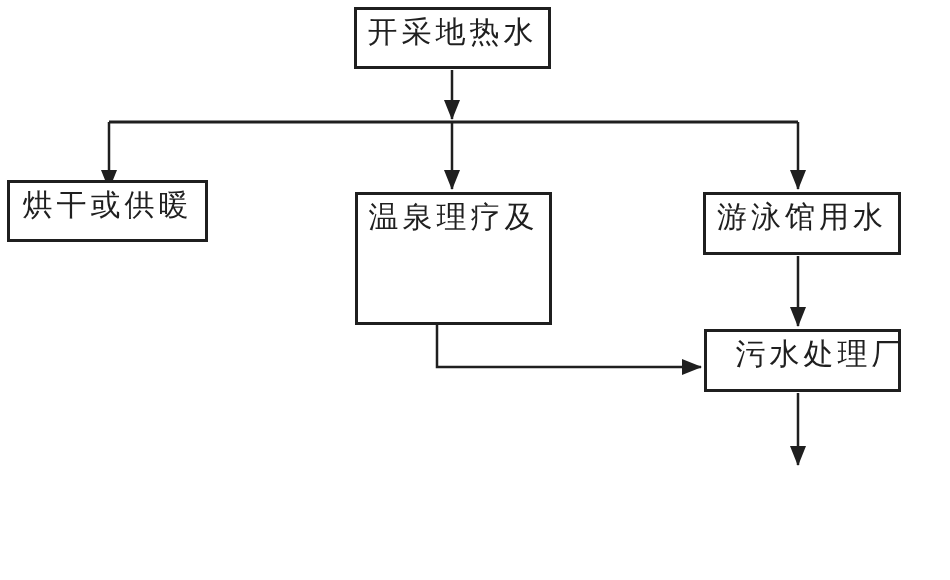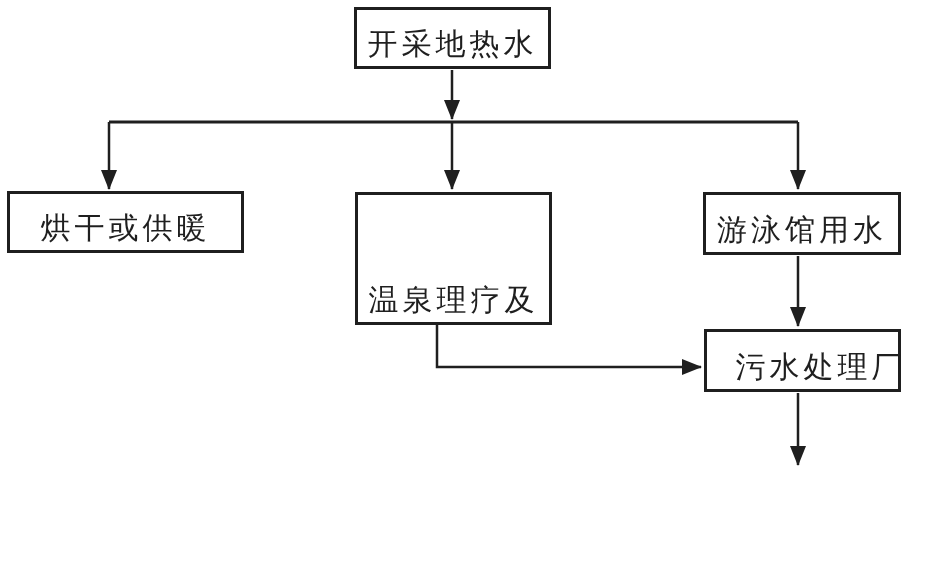--- a/index.html
+++ b/index.html
@@ -24,21 +24,21 @@
     height: 580px;
   }
   .node {
     position: absolute;
     box-sizing: border-box;
     border: 3px solid #1f1f1f;
     background: #ffffff;
     display: flex;
     flex-direction: column;
     align-items: center;
-    justify-content: flex-end;
+    justify-content: flex-start;
     font-size: 30px;
     line-height: 44px;
     letter-spacing: 4px;
     text-align: center;
     white-space: nowrap;
   }
   .edge {
     stroke: #1f1f1f;
     stroke-width: 2.5;
     fill: none;
@@ -75,21 +75,21 @@
 
     <path class="edge" d="M437,312 L437,367 L701,367" marker-end="url(#arrowhead)"></path>
 
     <path class="edge" d="M798,393 L798,465" marker-end="url(#arrowhead)"></path>
   </svg>
 
   <div class="node" style="left:354px; top:7px; width:197px; height:62px;">
     <span>开采地热水</span>
   </div>
 
-  <div class="node" style="left:7px; top:191px; width:237px; height:62px;">
+  <div class="node" style="left:7px; top:180px; width:201px; height:62px;">
     <span>烘干或供暖</span>
   </div>
 
   <div class="node" style="left:355px; top:192px; width:197px; height:133px;">
     <span>温泉理疗及</span>
   </div>
 
   <div class="node" style="left:703px; top:192px; width:198px; height:63px;">
     <span>游泳馆用水</span>
   </div>

